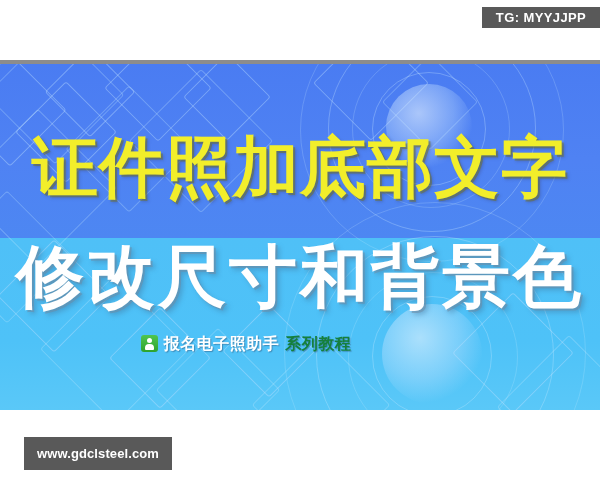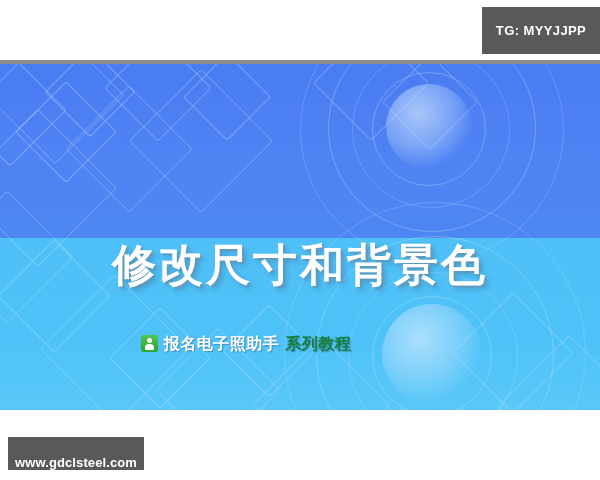--- a/index.html
+++ b/index.html
@@ -14,21 +14,21 @@
     overflow: hidden;
     font-family: "Liberation Sans", sans-serif;
   }
 
   
   #tg-badge {
     position: absolute;
     top: 7px;
     left: 482px;
     width: 118px;
-    height: 47px;
+    height: 21px;
     background: #595959;
     display: flex;
     align-items: center;
     justify-content: center;
   }
   #tg-badge .label {
     color: #ffffff;
     font-size: 13px;
     font-weight: bold;
     letter-spacing: 0.4px;
@@ -119,21 +119,21 @@
   }
   #line2 {
     position: absolute;
     left: 0;
     top: 183px;
     width: 600px;
     text-align: center;
     z-index: 4;
     font-family: "DejaVu Sans", "Liberation Sans", sans-serif;
     font-weight: bold;
-    font-size: 44px;
+    font-size: 68px;
     line-height: 1;
     color: #ffffff;
     letter-spacing: 3px;
     text-shadow:
        2px 2px 0 rgba(110,140,165,0.55),
        4px 4px 5px rgba(60,110,150,0.40);
     white-space: nowrap;
   }
 
   
@@ -182,27 +182,27 @@
     letter-spacing: 0.5px;
     text-shadow: 1px 1px 1px rgba(50,95,135,0.55);
     white-space: nowrap;
   }
   .sub-text.white { color: #ffffff; }
   .sub-text.yellow { color: #15803d; }
 
   
   #site-badge {
     position: absolute;
-    left: 8px;
+    left: 24px;
     top: 437px;
-    width: 136px;
+    width: 148px;
     height: 33px;
     background: #595959;
     display: flex;
-    align-items: flex-end;
+    align-items: center;
     justify-content: center;
   }
   #site-badge .label {
     color: #ffffff;
     font-size: 13px;
     font-weight: bold;
     letter-spacing: 0.1px;
     font-family: "Liberation Sans", sans-serif;
     white-space: nowrap;
   }
@@ -250,20 +250,21 @@
     <div class="ring" style="left:372px; top:12px;  width:112px; height:112px;"></div>
     <div class="orb" style="left:386px; top:24px;  width:86px;  height:86px;"></div>
 
     <div class="ring faint" style="left:284px; top:142px; width:300px; height:300px;"></div>
     <div class="ring" style="left:316px; top:176px; width:236px; height:236px;"></div>
     <div class="ring faint" style="left:348px; top:212px; width:168px; height:168px;"></div>
     <div class="ring" style="left:372px; top:236px; width:118px; height:118px;"></div>
     <div class="orb" style="left:382px; top:244px; width:100px; height:100px;"></div>
   </div>
 
+  <div id="line1">证件照加底部文字</div>
 
   <div id="line2">修改尺寸和背景色</div>
 
   <div id="subcaption">
     <span id="sub-icon">
       <span class="head"></span>
       <span class="body"></span>
     </span>
     <span class="sub-text white">报名电子照助手</span>
     <span class="sub-text yellow">系列教程</span>

